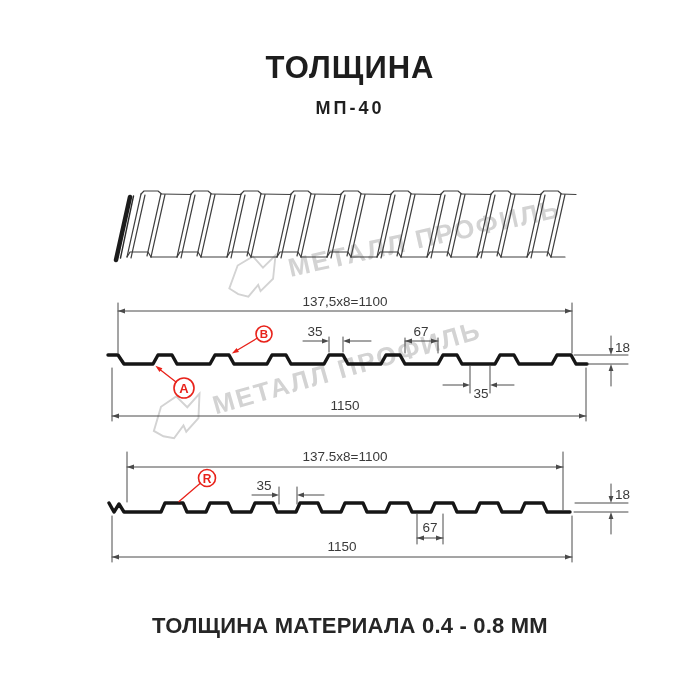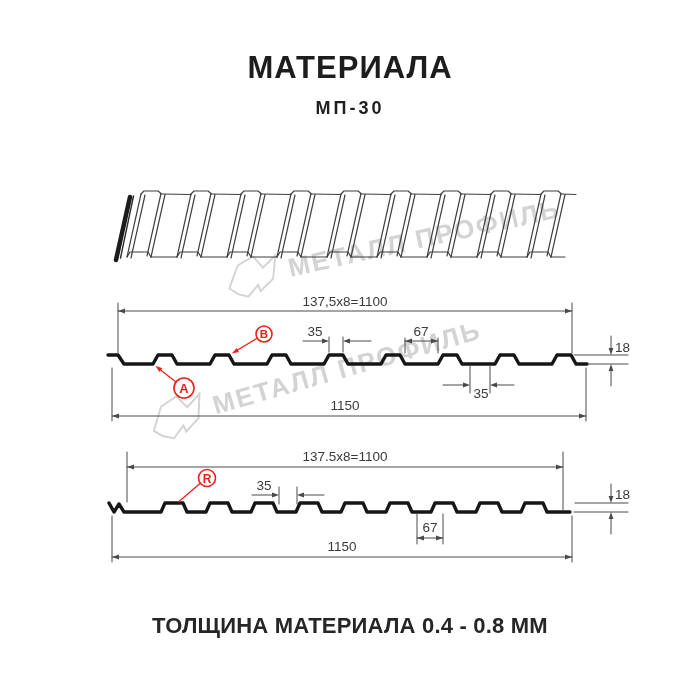--- a/index.html
+++ b/index.html
@@ -16,22 +16,22 @@
   .wm1{left:226px;top:261px;transform:rotate(-12.5deg);transform-origin:0 50%;}
   .wm2{left:150px;top:402px;transform:rotate(-16deg);transform-origin:0 50%;}
   #drawing{position:absolute;left:0;top:0;z-index:2;}
   #drawing text{font-family:"Liberation Sans",sans-serif;}
 </style>
 </head>
 <body>
 
 <div class="canvas">
 
-  <div class="page-title">МАТЕРИАЛА</div>
-  <div class="page-subtitle">МП-30</div>
+  <div class="page-title">ТОЛЩИНА</div>
+  <div class="page-subtitle">МП-40</div>
 
   <div class="wm wm1">
     <svg width="56" height="42" viewBox="0 0 60 45">
       <path d="M2 30 L16 8 L34 2 L42 16 L58 6 L50 30 L34 40 L33 33 L20 43 L10 38 Z" fill="none" stroke="#d3d3d3" stroke-width="2"></path>
     </svg>
     <span>МЕТАЛЛ ПРОФИЛЬ</span>
   </div>
 
   <div class="wm wm2">
     <svg width="58" height="45" viewBox="0 0 60 45">

